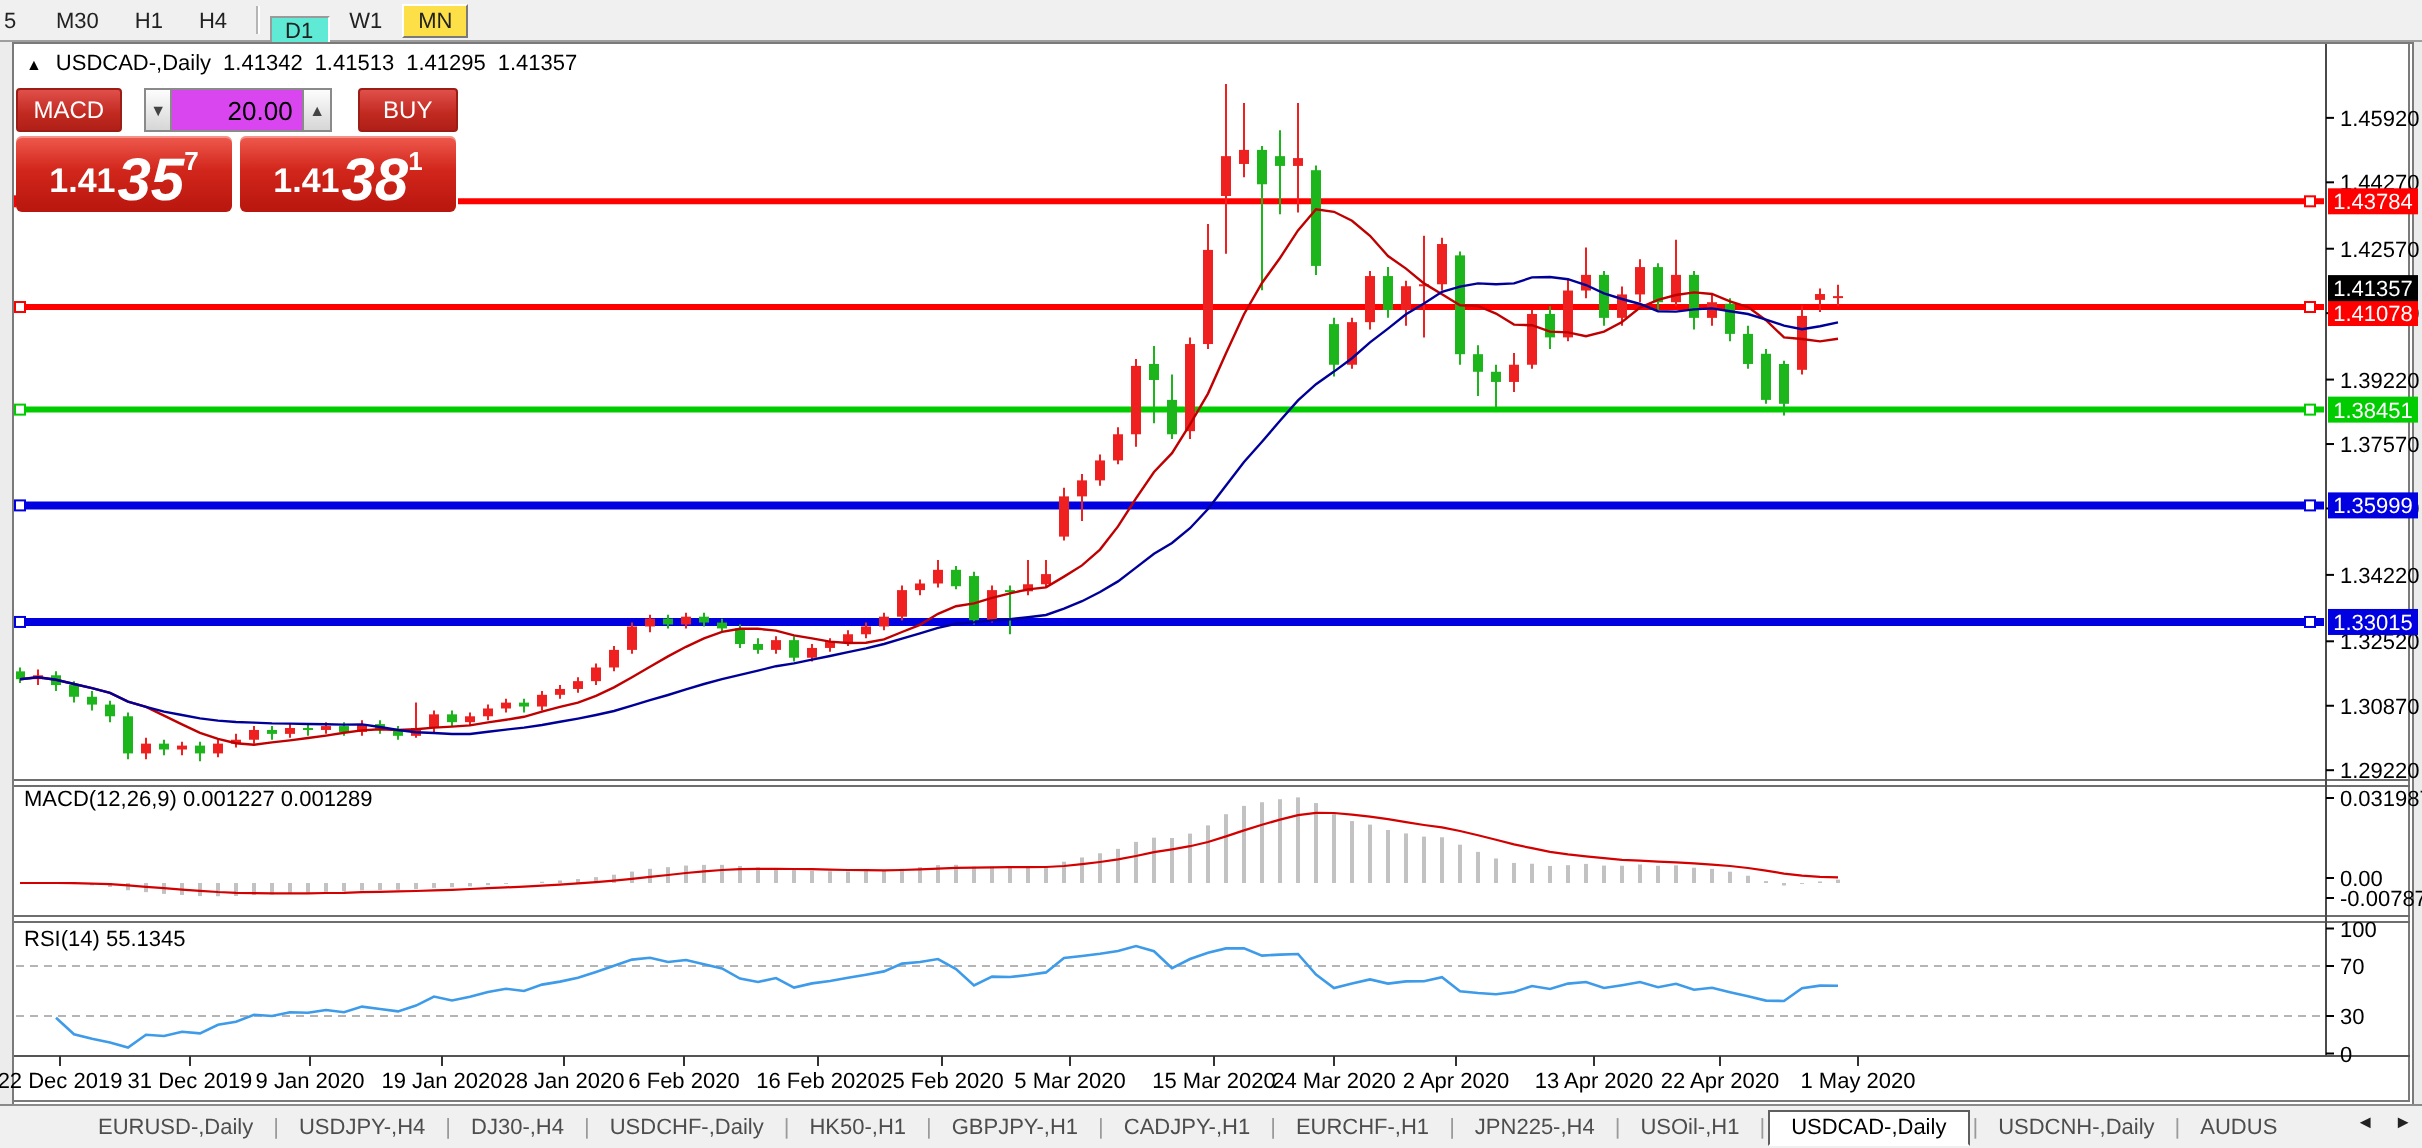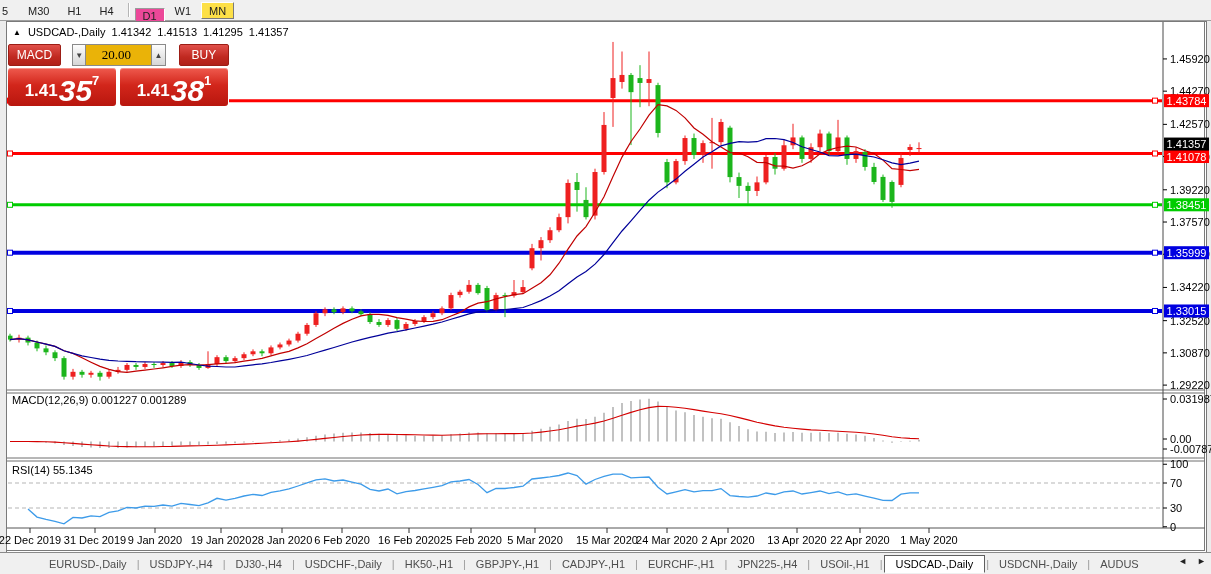--- a/index.html
+++ b/index.html
@@ -3,41 +3,41 @@
 <meta charset="utf-8">
 <style>
   html,body{margin:0;padding:0;}
   body{width:1211px;height:574px;background:#ececec;font-family:"Liberation Sans",sans-serif;overflow:hidden;position:relative;}
   #stage{position:absolute;left:0;top:0;width:1211px;height:574px;}
 
   
   #toolbar{position:absolute;left:0;top:0;width:100%;height:20px;background:#f0f0f0;border-bottom:1px solid #9e9e9e;display:flex;align-items:center;}
   .tf-btn{height:17px;min-width:26px;padding:0 7px;margin:1px 1px 0 1px;display:inline-flex;align-items:center;justify-content:center;font-size:11px;color:#222;border:1px solid transparent;box-sizing:border-box;}
   .tf-btn.clipped{margin-left:-8px;}
-  .tf-btn.active{background:#ec4899;border-color:#9a9a9a #ffffff #ffffff #9a9a9a;margin-top:12px;}
+  .tf-btn.active{background:#5eead4;border-color:#9a9a9a #ffffff #ffffff #9a9a9a;margin-top:12px;}
   .tf-btn.raised{background:#fde047;border-color:#ffffff #7a7a7a #7a7a7a #ffffff;}
   .tf-sep{width:1px;height:14px;background:#b5b5b5;margin:0 5px;box-shadow:1px 0 0 #fff;}
 
   
   #window{position:absolute;left:6px;top:21px;width:1199px;height:530px;background:#fff;border:1px solid #7a7a7a;}
 
   #chart-svg{position:absolute;left:0;top:0;width:1211px;height:574px;z-index:1;}
 
   
   #symbol-header{position:absolute;left:13px;top:26px;z-index:3;font-size:11px;color:#000;display:flex;align-items:center;gap:6px;white-space:nowrap;}
   #symbol-header .tri{font-size:8px;margin-right:1px;}
   #symbol-header .ttl{font-weight:bold;font-weight:normal;}
 
   
   #trade-widget{position:absolute;left:8px;top:44px;width:221px;z-index:3;background:#fff;padding-bottom:2px;}
   #tw-row1{display:flex;height:22px;align-items:stretch;margin-bottom:2px;}
   .tw-btn{width:57px;display:flex;align-items:center;justify-content:center;color:#fff;font-size:12px;background:linear-gradient(180deg,#e0504a 0%,#c02920 60%,#b02018 100%);border:1px solid #9c1d15;border-radius:2px;cursor:pointer;}
   #tw-buy{margin-left:13px;width:54px;}
   .spin-btn{width:14px;display:flex;align-items:center;justify-content:center;font-size:8px;color:#444;background:linear-gradient(#fdfdfd,#d6d6d6);border:1px solid #8a8a8a;cursor:pointer;}
-  #tw-vol{width:60px;border:1px solid #8a8a8a;border-left:none;border-right:none;font-size:13px;text-align:center;padding:0 5px 0 0;font-family:Liberation Serif, serif;color:#000;background:#eab308;}
+  #tw-vol{width:60px;border:1px solid #8a8a8a;border-left:none;border-right:none;font-size:13px;text-align:right;padding:0 5px 0 0;font-family:Liberation Sans, sans-serif;color:#000;background:#d946ef;}
   #tw-row2{display:flex;gap:4px;height:38px;}
   .price-tile{width:108px;border-radius:3px;background:linear-gradient(180deg,#ef5a4e 0%,#d2261b 45%,#b8160e 100%);box-shadow:inset 0 1px 0 rgba(255,255,255,.35);color:#fff;display:flex;align-items:flex-end;justify-content:center;padding-bottom:2px;box-sizing:border-box;cursor:pointer;}
   .price-tile .pfx{font-size:17px;font-weight:bold;margin:0 1px 3px 0;}
   .price-tile .big{font-size:30px;font-weight:bold;line-height:.9;font-style:italic;}
   .price-tile .sup{font-size:13px;font-weight:bold;position:relative;top:-16px;}
 
   
   .pane-label{position:absolute;z-index:3;font-size:11px;color:#000;white-space:nowrap;}
   #macd-label{left:12px;top:394px;}
   #rsi-label{left:12px;top:464px;}

